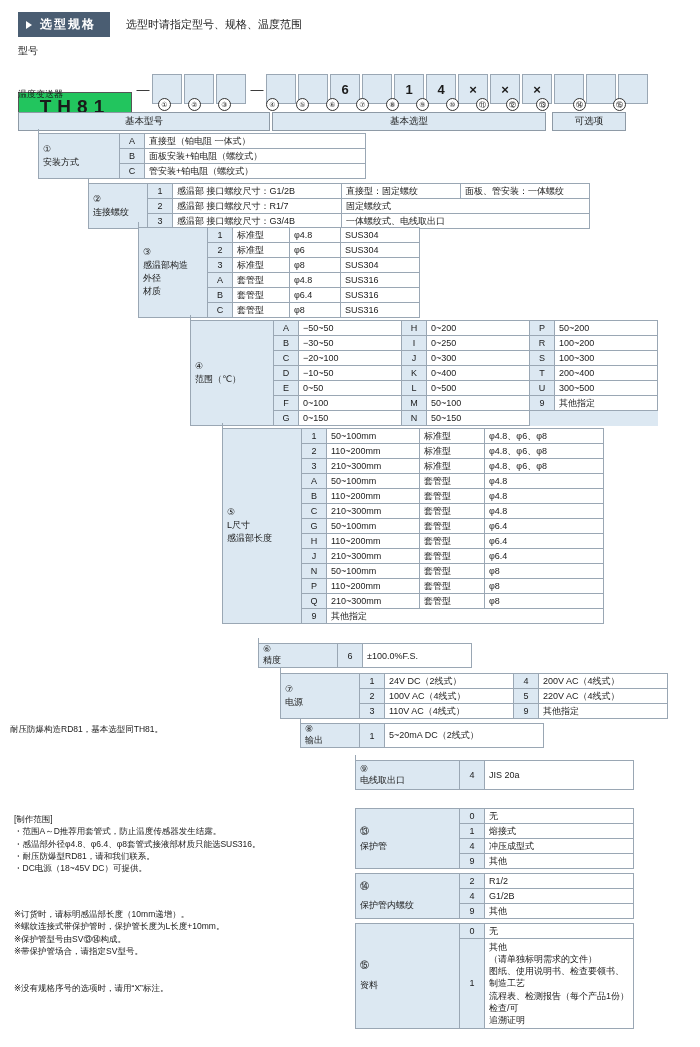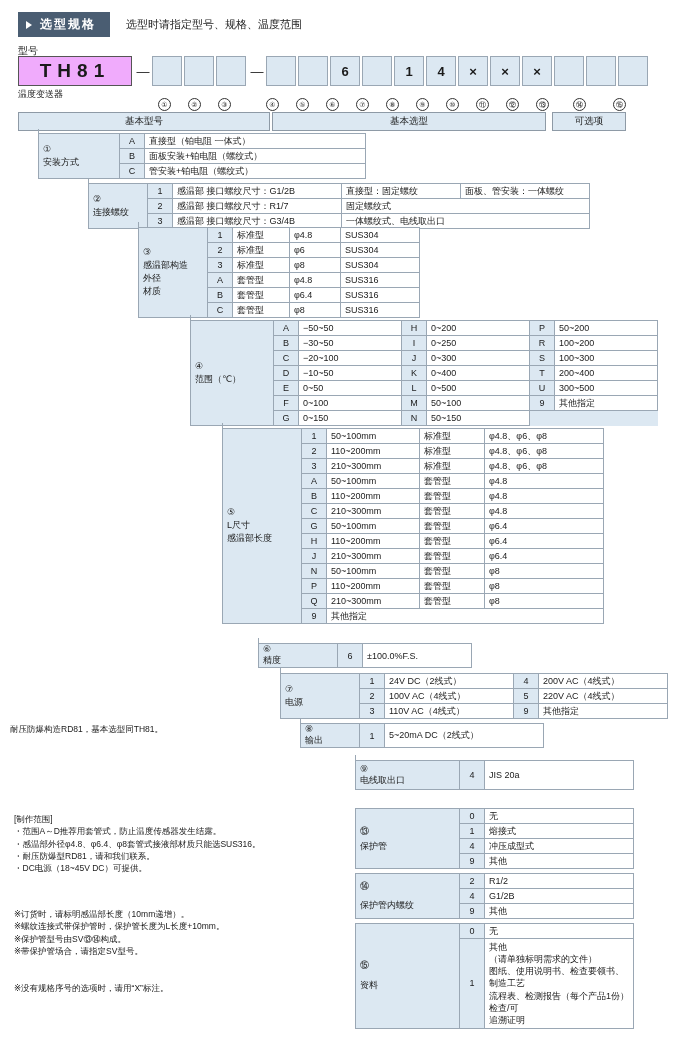--- a/index.html
+++ b/index.html
@@ -23,21 +23,21 @@
   .hdr-sub{margin-left:16px;font-size:11px;color:#222;}
 
   
   .lbl-model{position:absolute;left:18px;top:44px;font-size:10px;}
   .modelrow{position:absolute;left:18px;top:56px;display:flex;align-items:center;}
   .mbox{
     width:28px;height:28px;border:1px solid #9aa7b4;background:#dce8f2;
     display:flex;align-items:center;justify-content:center;
     font-size:13px;font-weight:bold;margin-right:2px;
   }
-  .mbox.big{width:112px;background:#f0abfc;border:1px solid #555;font-size:19px;letter-spacing:6px;}
+  .mbox.big{width:112px;background:#22c55e;border:1px solid #555;font-size:19px;letter-spacing:6px;margin-top:36px;}
   .mbox.blank{background:#dce8f2;}
   .mdash{width:18px;text-align:center;font-size:13px;}
   .lbl-trans{position:absolute;left:18px;top:88px;font-size:9px;}
 
   .circrow{position:absolute;left:18px;top:98px;height:12px;}
   .circ{
     position:absolute;width:11px;height:11px;border:1px solid #333;border-radius:50%;
     font-size:7px;line-height:11px;text-align:center;background:#fff;
   }
 

